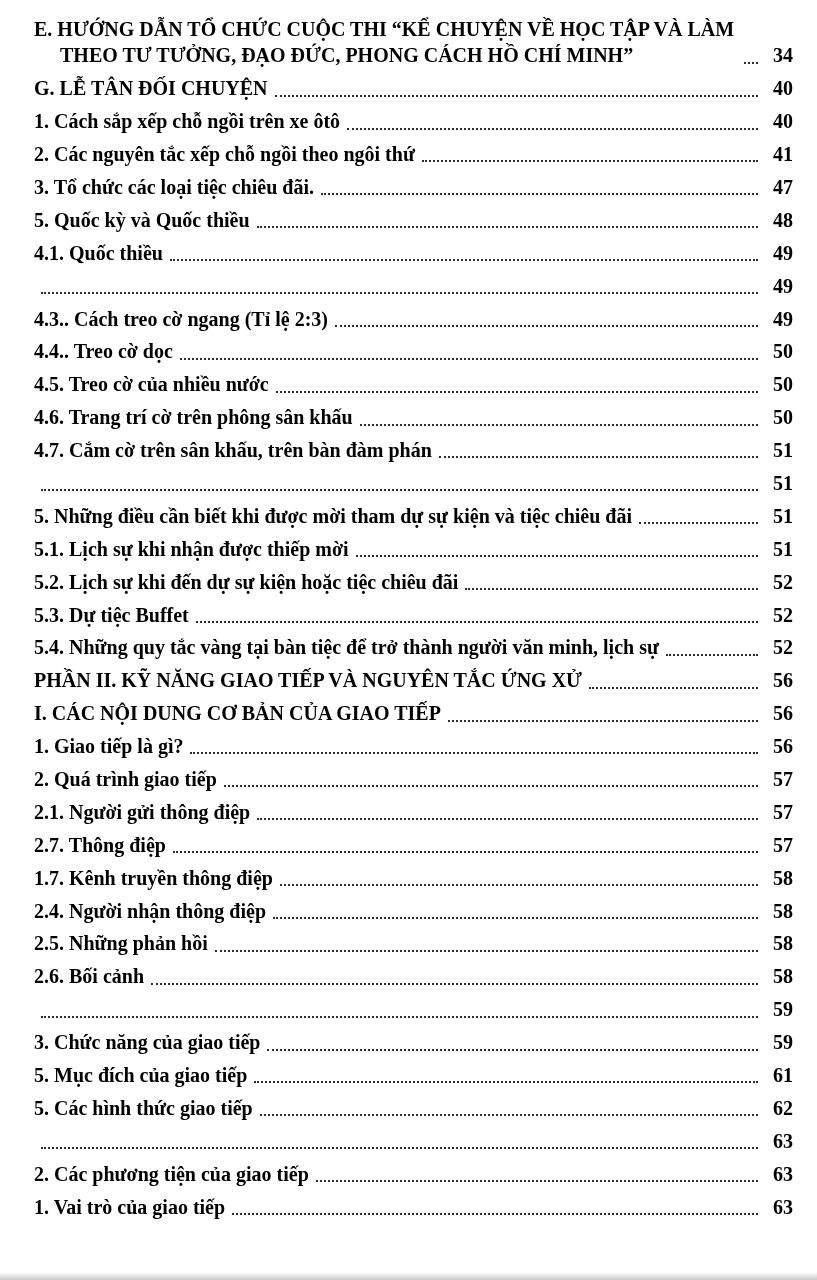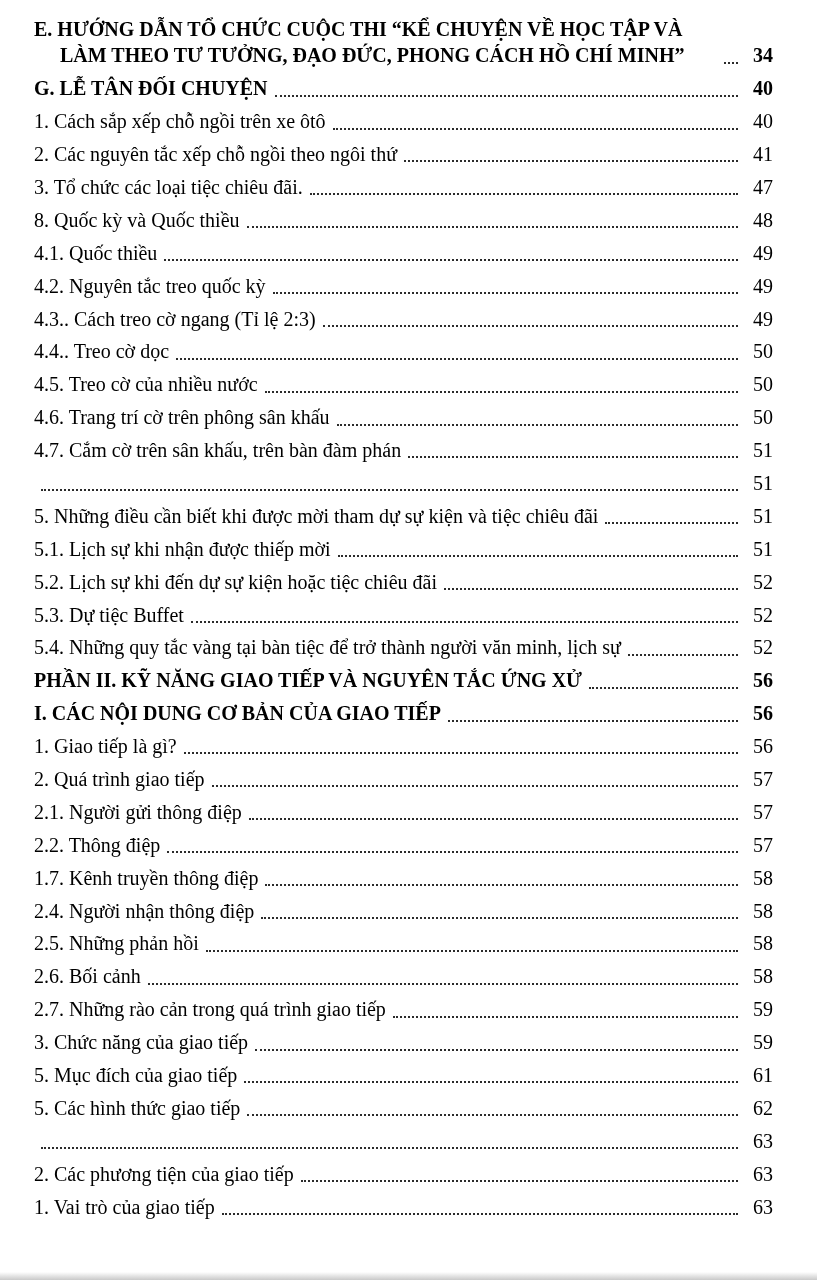--- a/index.html
+++ b/index.html
@@ -8,31 +8,32 @@
     width: 817px;
     height: 1280px;
     background: #fdfdfd;
     overflow: hidden;
   }
   .page {
     position: relative;
     width: 817px;
     height: 1280px;
     background: #ffffff;
-    padding: 16px 44px 10px 34px;
+    padding: 16px 24px 10px 34px;
     font-family: "Liberation Serif", "DejaVu Serif", serif;
     font-size: 20px;
     color: #000000;
   }
   .toc-list { width: 100%; }
   .entry {
     display: flex;
     align-items: flex-end;
     line-height: 1.32;
     margin-bottom: 6.5px;
+    font-weight: bold;
   }
   .entry.heading { font-weight: bold; }
   .title {
     flex: 0 1 auto;
     padding-left: 26px;
     text-indent: -26px;
   }
   .dots {
     flex: 1 1 14px;
     min-width: 14px;
@@ -75,31 +76,30 @@
         <span class="title">2. Các nguyên tắc xếp chỗ ngồi theo ngôi thứ</span>
         <span class="dots"></span>
         <span class="pg">41</span>
       </div>
       <div class="entry">
         <span class="title">3. Tổ chức các loại tiệc chiêu đãi.</span>
         <span class="dots"></span>
         <span class="pg">47</span>
       </div>
       <div class="entry">
-        <span class="title">8. Quốc kỳ và Quốc thiều</span>
+        <span class="title">5. Quốc kỳ và Quốc thiều</span>
         <span class="dots"></span>
         <span class="pg">48</span>
       </div>
       <div class="entry">
         <span class="title">4.1. Quốc thiều</span>
         <span class="dots"></span>
         <span class="pg">49</span>
       </div>
       <div class="entry">
-        <span class="title">4.2. Nguyên tắc treo quốc kỳ</span>
         <span class="dots"></span>
         <span class="pg">49</span>
       </div>
       <div class="entry">
         <span class="title">4.3.. Cách treo cờ ngang (Tỉ lệ 2:3)</span>
         <span class="dots"></span>
         <span class="pg">49</span>
       </div>
       <div class="entry">
         <span class="title">4.4.. Treo cờ dọc</span>
@@ -169,21 +169,21 @@
         <span class="title">2. Quá trình giao tiếp</span>
         <span class="dots"></span>
         <span class="pg">57</span>
       </div>
       <div class="entry">
         <span class="title">2.1. Người gửi thông điệp</span>
         <span class="dots"></span>
         <span class="pg">57</span>
       </div>
       <div class="entry">
-        <span class="title">2.2. Thông điệp</span>
+        <span class="title">2.7. Thông điệp</span>
         <span class="dots"></span>
         <span class="pg">57</span>
       </div>
       <div class="entry">
         <span class="title">1.7. Kênh truyền thông điệp</span>
         <span class="dots"></span>
         <span class="pg">58</span>
       </div>
       <div class="entry">
         <span class="title">2.4. Người nhận thông điệp</span>
@@ -194,21 +194,20 @@
         <span class="title">2.5. Những phản hồi</span>
         <span class="dots"></span>
         <span class="pg">58</span>
       </div>
       <div class="entry">
         <span class="title">2.6. Bối cảnh</span>
         <span class="dots"></span>
         <span class="pg">58</span>
       </div>
       <div class="entry">
-        <span class="title">2.7. Những rào cản trong quá trình giao tiếp</span>
         <span class="dots"></span>
         <span class="pg">59</span>
       </div>
       <div class="entry">
         <span class="title">3. Chức năng của giao tiếp</span>
         <span class="dots"></span>
         <span class="pg">59</span>
       </div>
       <div class="entry">
         <span class="title">5. Mục đích của giao tiếp</span>

